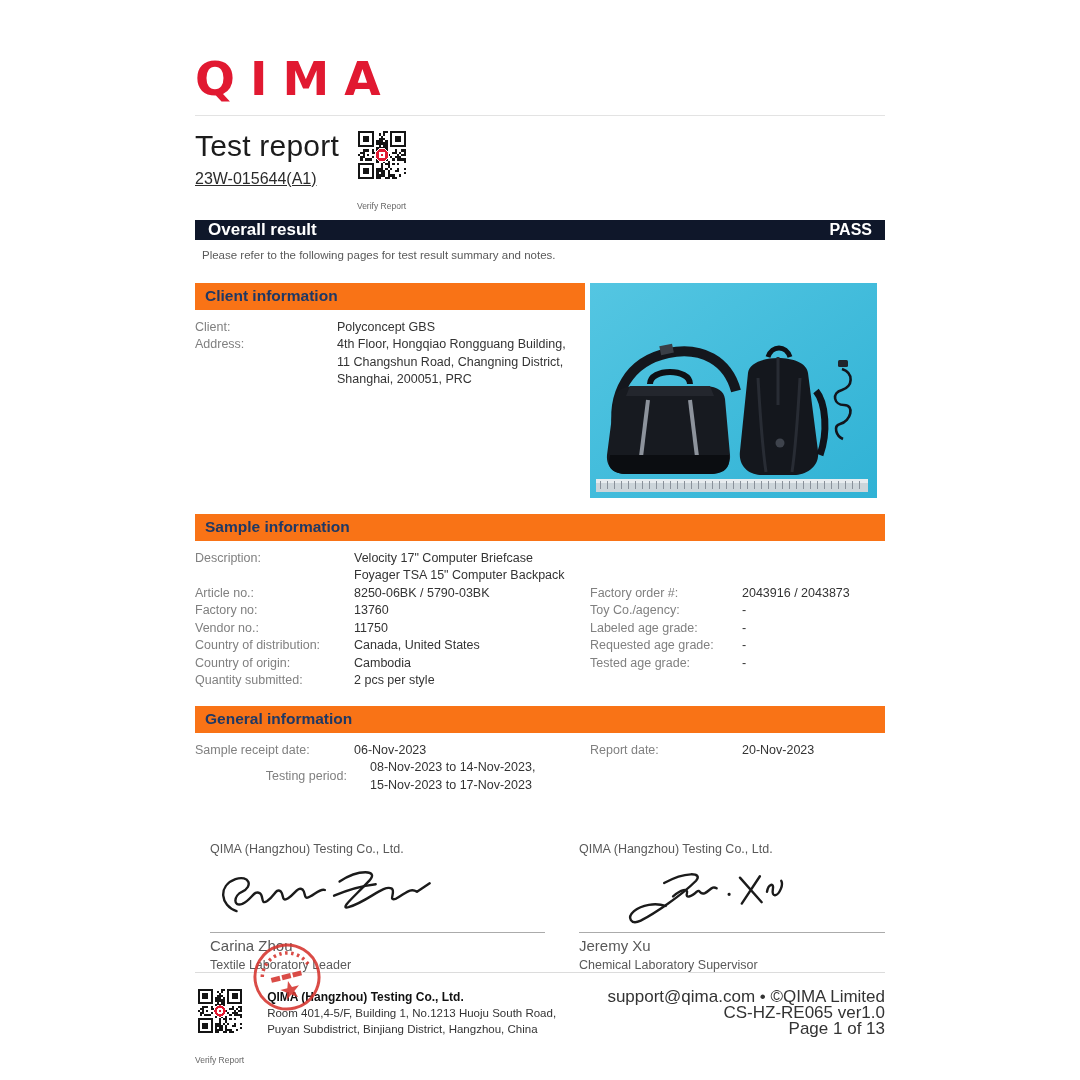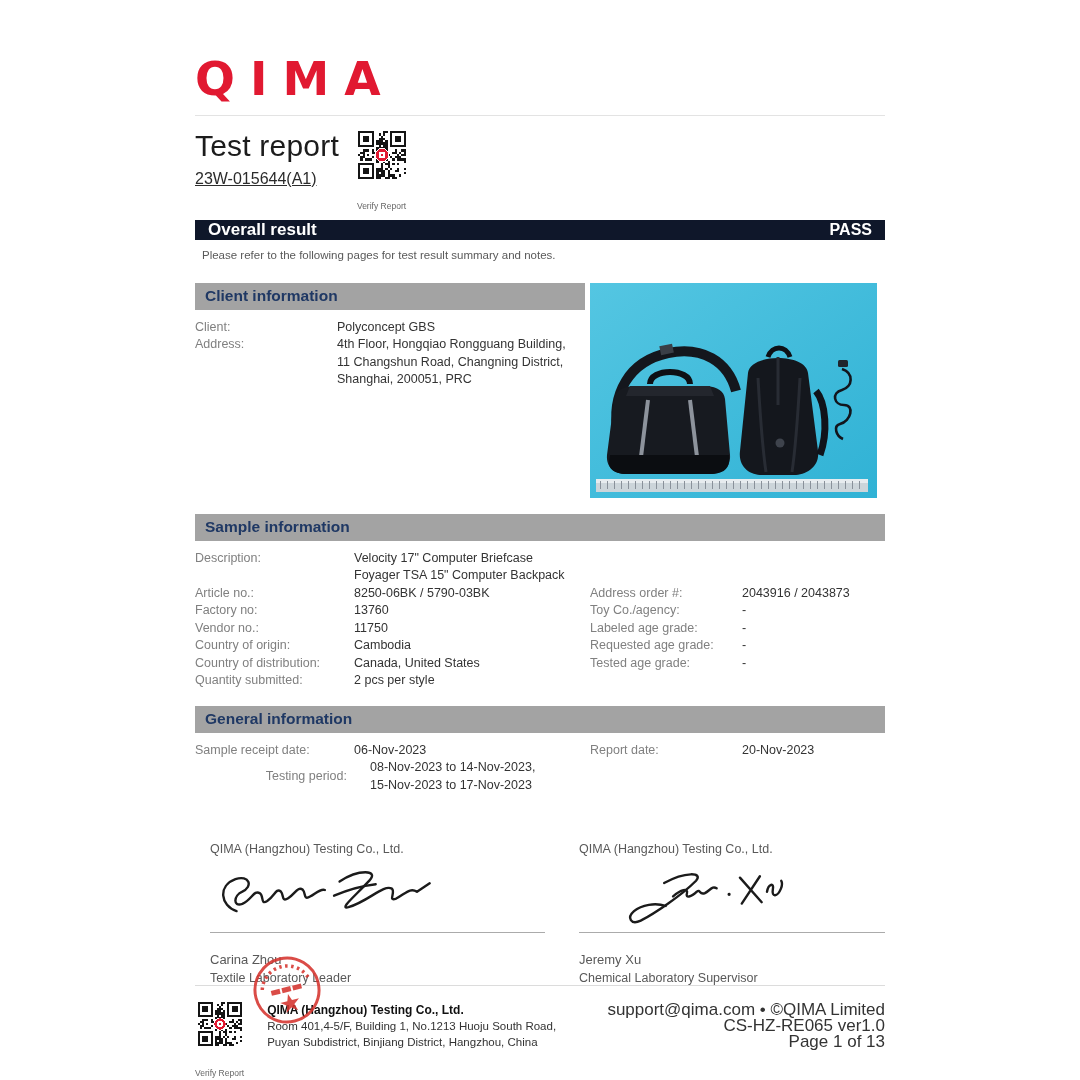--- a/index.html
+++ b/index.html
@@ -17,21 +17,21 @@
   .qr-block { display:flex; flex-direction:column; align-items:center; margin-top:2px; }
   .qr-label { font-size:8.5px; color:#666; margin-top:18px; }
 
   
   .result-bar { margin-top:9px; height:36px; background:#0f172a; color:#fff; display:flex; align-items:center; justify-content:space-between; padding:0 13px; }
   .result-bar .lbl { font-size:17px; font-weight:bold; }
   .result-bar .val { font-size:16px; font-weight:bold; }
   .result-note { margin-top:9px; padding-left:7px; font-size:11.5px; color:#595959; }
 
   
-  .sec-head { background:#a3a3a3; color:#1f3864; font-size:15.5px; font-weight:bold; padding:4px 10px 5px; }
+  .sec-head { background:#f97316; color:#1f3864; font-size:15.5px; font-weight:bold; padding:4px 10px 5px; }
 
   
   .client-wrap { margin-top:22px; display:flex; gap:5px; }
   .client-left { width:390px; }
   .rows { margin-top:9px; font-size:12.5px; line-height:17.5px; }
   .row { display:flex; gap:7px; }
   .row .lbl { color:#808080; text-align:left; flex:0 0 135px; }
   .row .val { color:#333; }
   .photo-box { width:287px; height:215px; flex:0 0 287px; }
 
@@ -48,21 +48,21 @@
   .pad-top-row { margin-top:35px; } 
 
   
   .signatures { margin-top:48px; display:flex; gap:22px; }
   .sig-block { display:flex; flex-direction:column; }
   .sig-left { flex:0 0 350px; padding-left:15px; }
   .sig-right { flex:1; padding-left:12px; }
   .sig-company { font-size:12.5px; color:#595959; }
   .sig-area { height:76px; display:flex; align-items:center; }
   .sig-rule { border-top:1.5px solid #ababab; }
-  .sig-name { font-size:13px; color:#595959; margin-top:19px; }
+  .sig-name { font-size:15px; color:#595959; margin-top:4px; }
   .sig-title { font-size:12.5px; color:#595959; margin-top:4px; }
 
   
   .footer { margin-top:auto; border-top:1.5px solid #dcdcdc; position:relative; padding:16px 0 14px; display:flex; align-items:flex-start; }
   .footer .qr-block { margin-top:0; }
   .f-company { margin-left:23px; font-size:11.5px; line-height:16px; color:#333; }
   .f-company .name { font-weight:bold; color:#111; font-size:12px; }
   .f-meta { margin-left:auto; text-align:right; font-size:17px; line-height:16px; color:#333; }
   .stamp { position:absolute; left:56px; top:-32px; opacity:0.88; }
 </style>
@@ -311,35 +311,35 @@
           </div>
         <div class="row">
             <span class="lbl">Factory no:</span>
             <span class="val">13760</span>
           </div>
         <div class="row">
             <span class="lbl">Vendor no.:</span>
             <span class="val">11750</span>
           </div>
         <div class="row">
+            <span class="lbl">Country of distribution:</span>
+            <span class="val">Canada, United States</span>
+          </div>
+        <div class="row">
             <span class="lbl">Country of origin:</span>
             <span class="val">Cambodia</span>
           </div>
         <div class="row">
-            <span class="lbl">Country of distribution:</span>
-            <span class="val">Canada, United States</span>
-          </div>
-        <div class="row">
             <span class="lbl">Quantity submitted:</span>
             <span class="val">2 pcs per style</span>
           </div>
       </div>
       <div class="col-r pad-top-row">
         <div class="row">
-            <span class="lbl">Address order #:</span>
+            <span class="lbl">Factory order #:</span>
             <span class="val">2043916 / 2043873</span>
           </div>
         <div class="row">
             <span class="lbl">Toy Co./agency:</span>
             <span class="val">-</span>
           </div>
         <div class="row">
             <span class="lbl">Labeled age grade:</span>
             <span class="val">-</span>
           </div>

